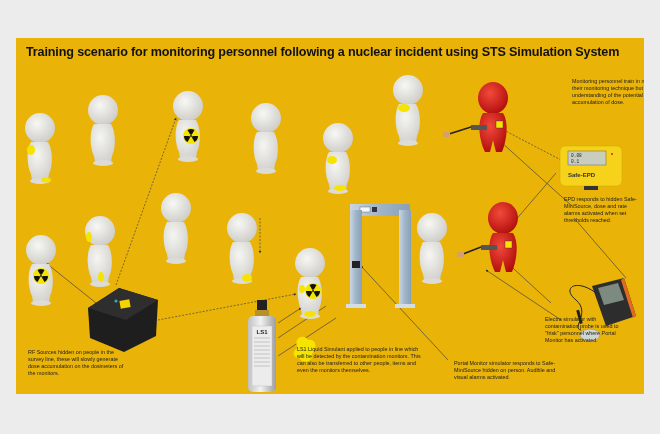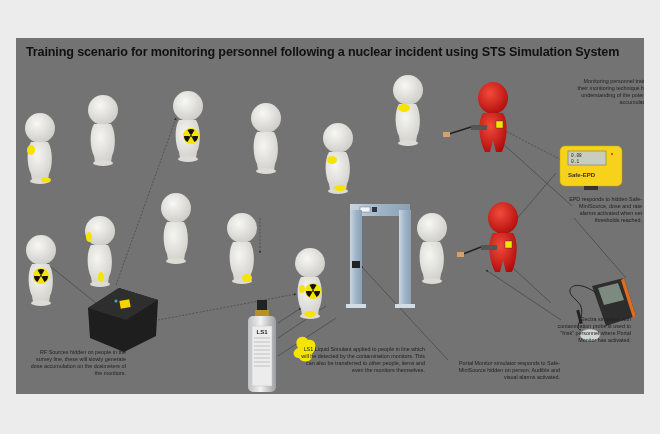--- a/index.html
+++ b/index.html
@@ -1,17 +1,17 @@
 <!DOCTYPE html>
 <html><head>
 <meta charset="utf-8">
 <style>
   html, body { margin:0; padding:0; }
   body { width:660px; height:434px; background:#ececec; position:relative; overflow:hidden; font-family:"Liberation Sans", sans-serif; }
-  #slide { position:absolute; left:16px; top:38px; width:628px; height:356px; background:#737373; overflow:hidden;text-align:right; }
+  #slide { position:absolute; left:16px; top:38px; width:628px; height:356px; background:#eab308; overflow:hidden; }
   .title { position:absolute; left:10px; top:7px; font-size:12.6px; font-weight:bold; color:#111; white-space:nowrap; letter-spacing:-0.15px; }
   .caption { position:absolute; font-size:5.4px; line-height:7px; color:#222; }
   svg.scene { position:absolute; left:0; top:0; }
 </style>
 </head>
 <body>
 
 <div id="slide">
   <div class="title">Training scenario for monitoring personnel following a nuclear incident using STS Simulation System</div>
 

